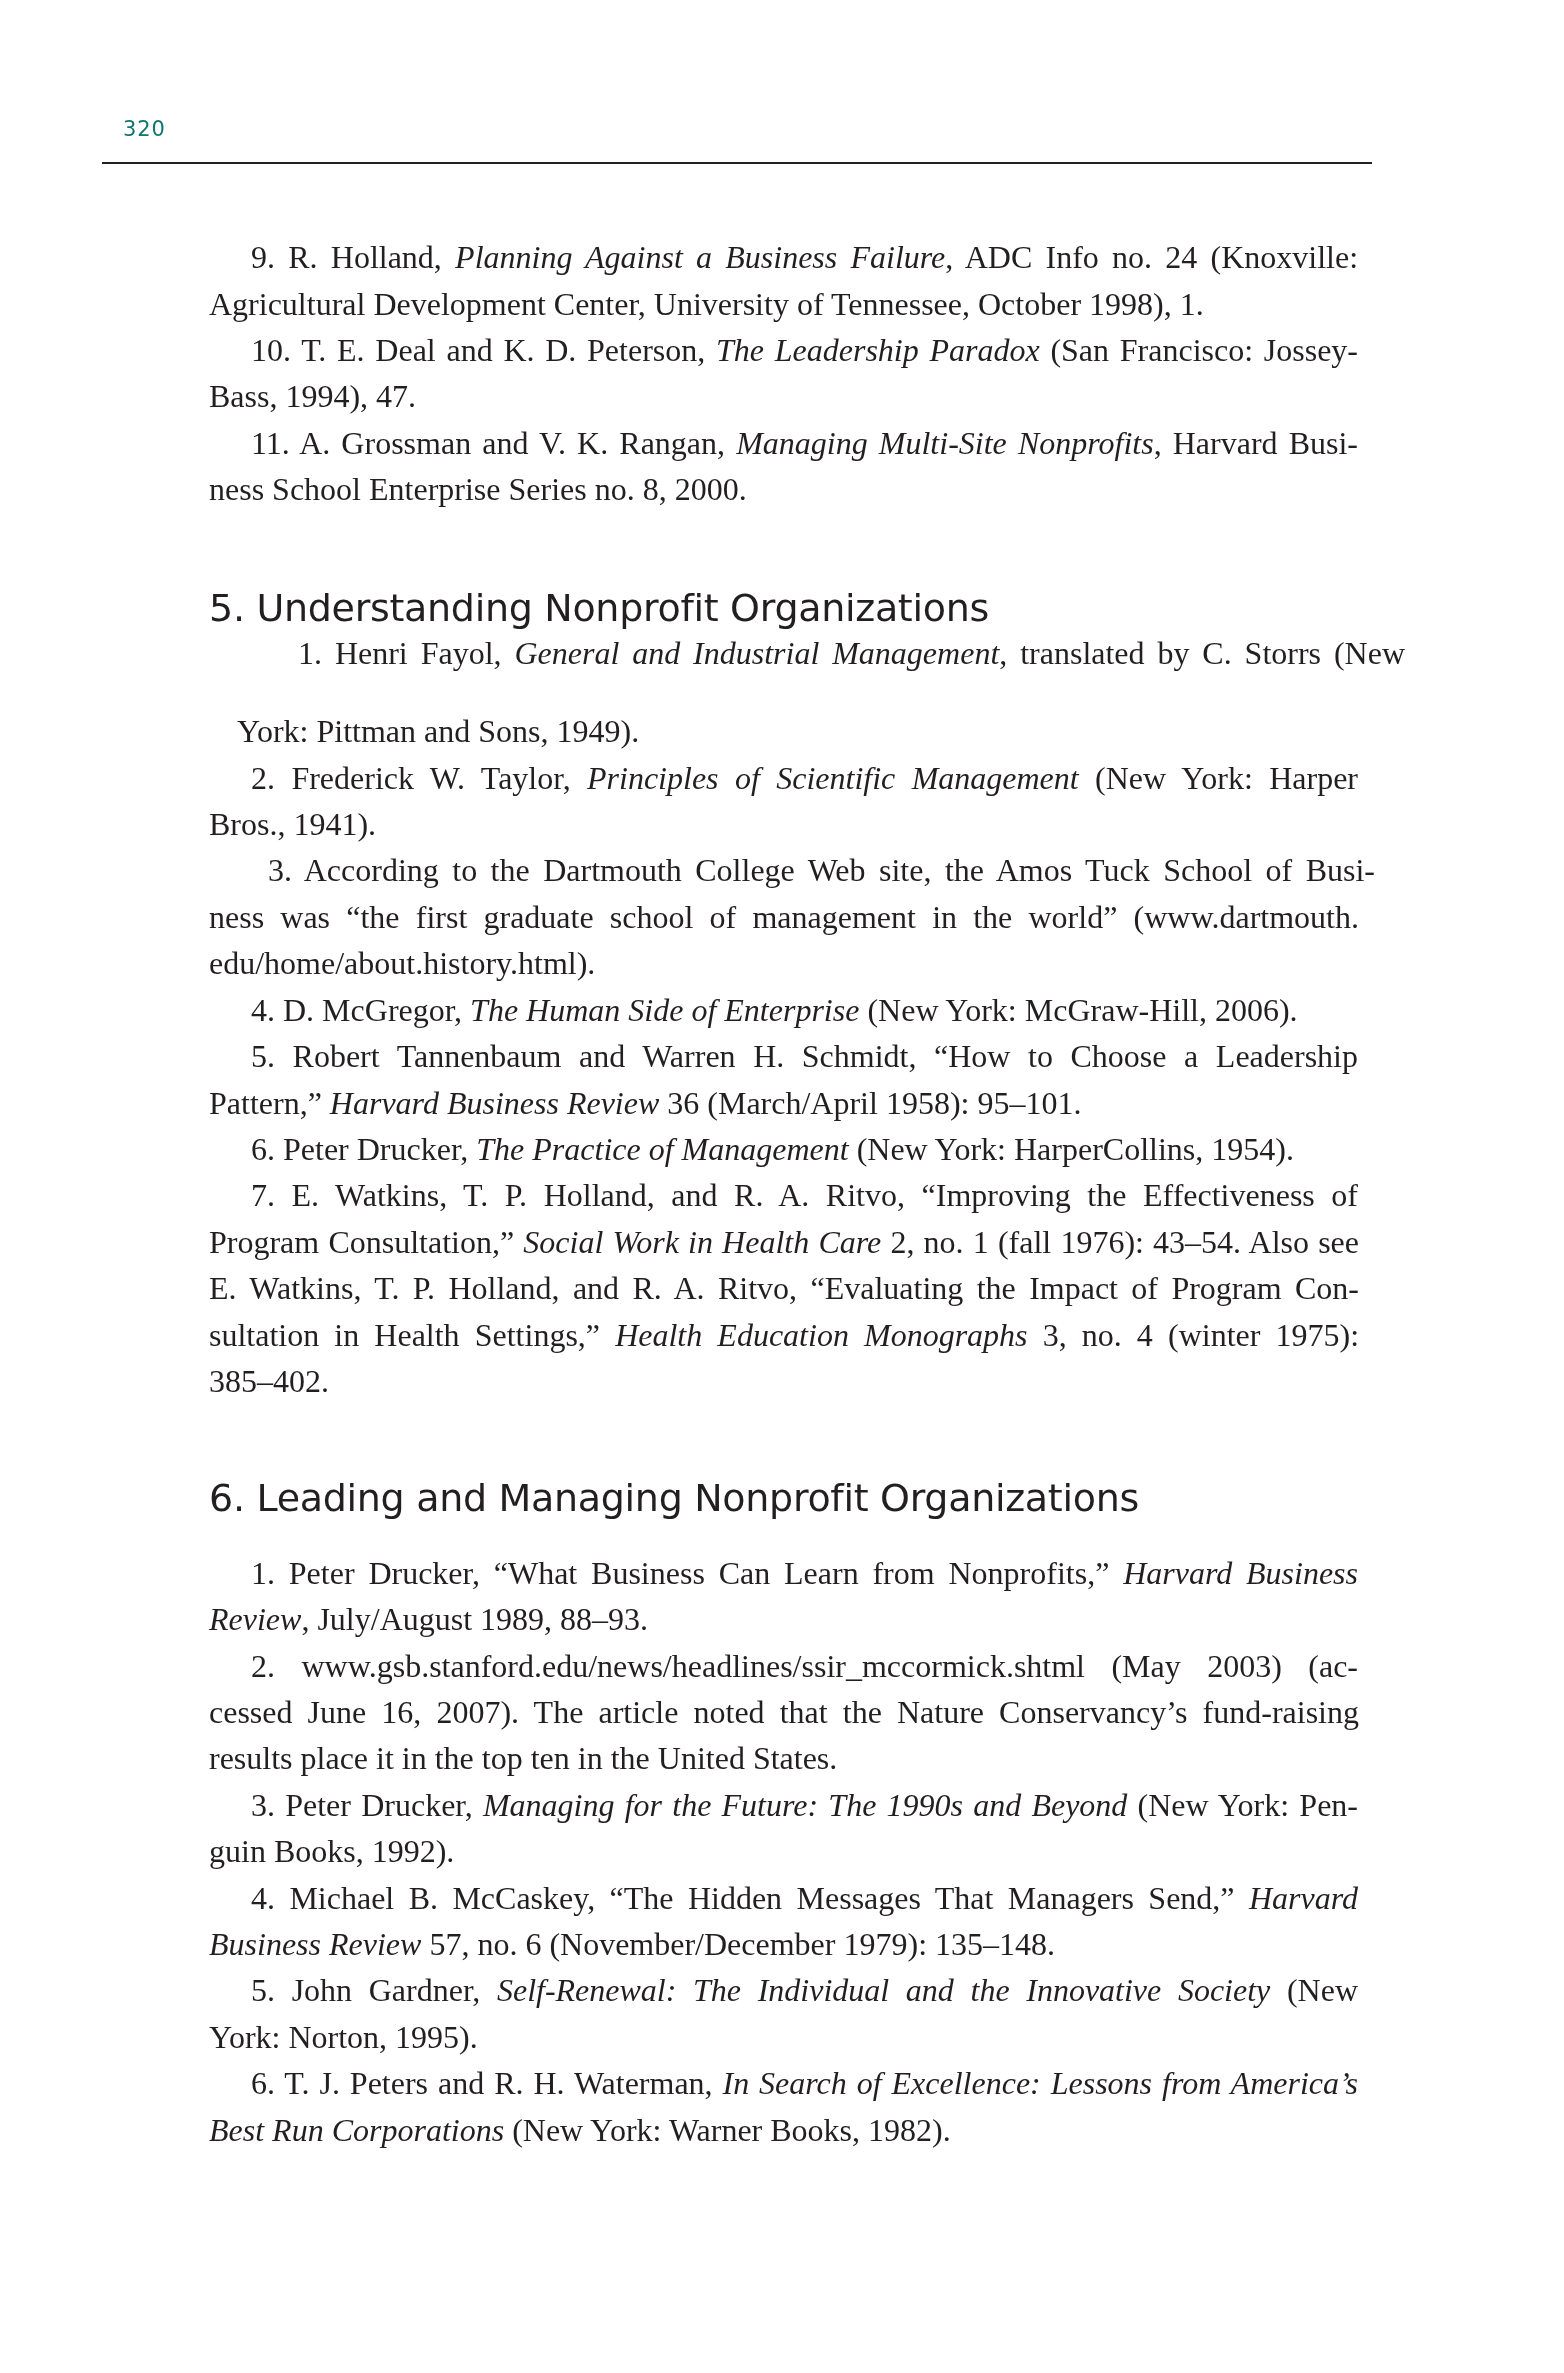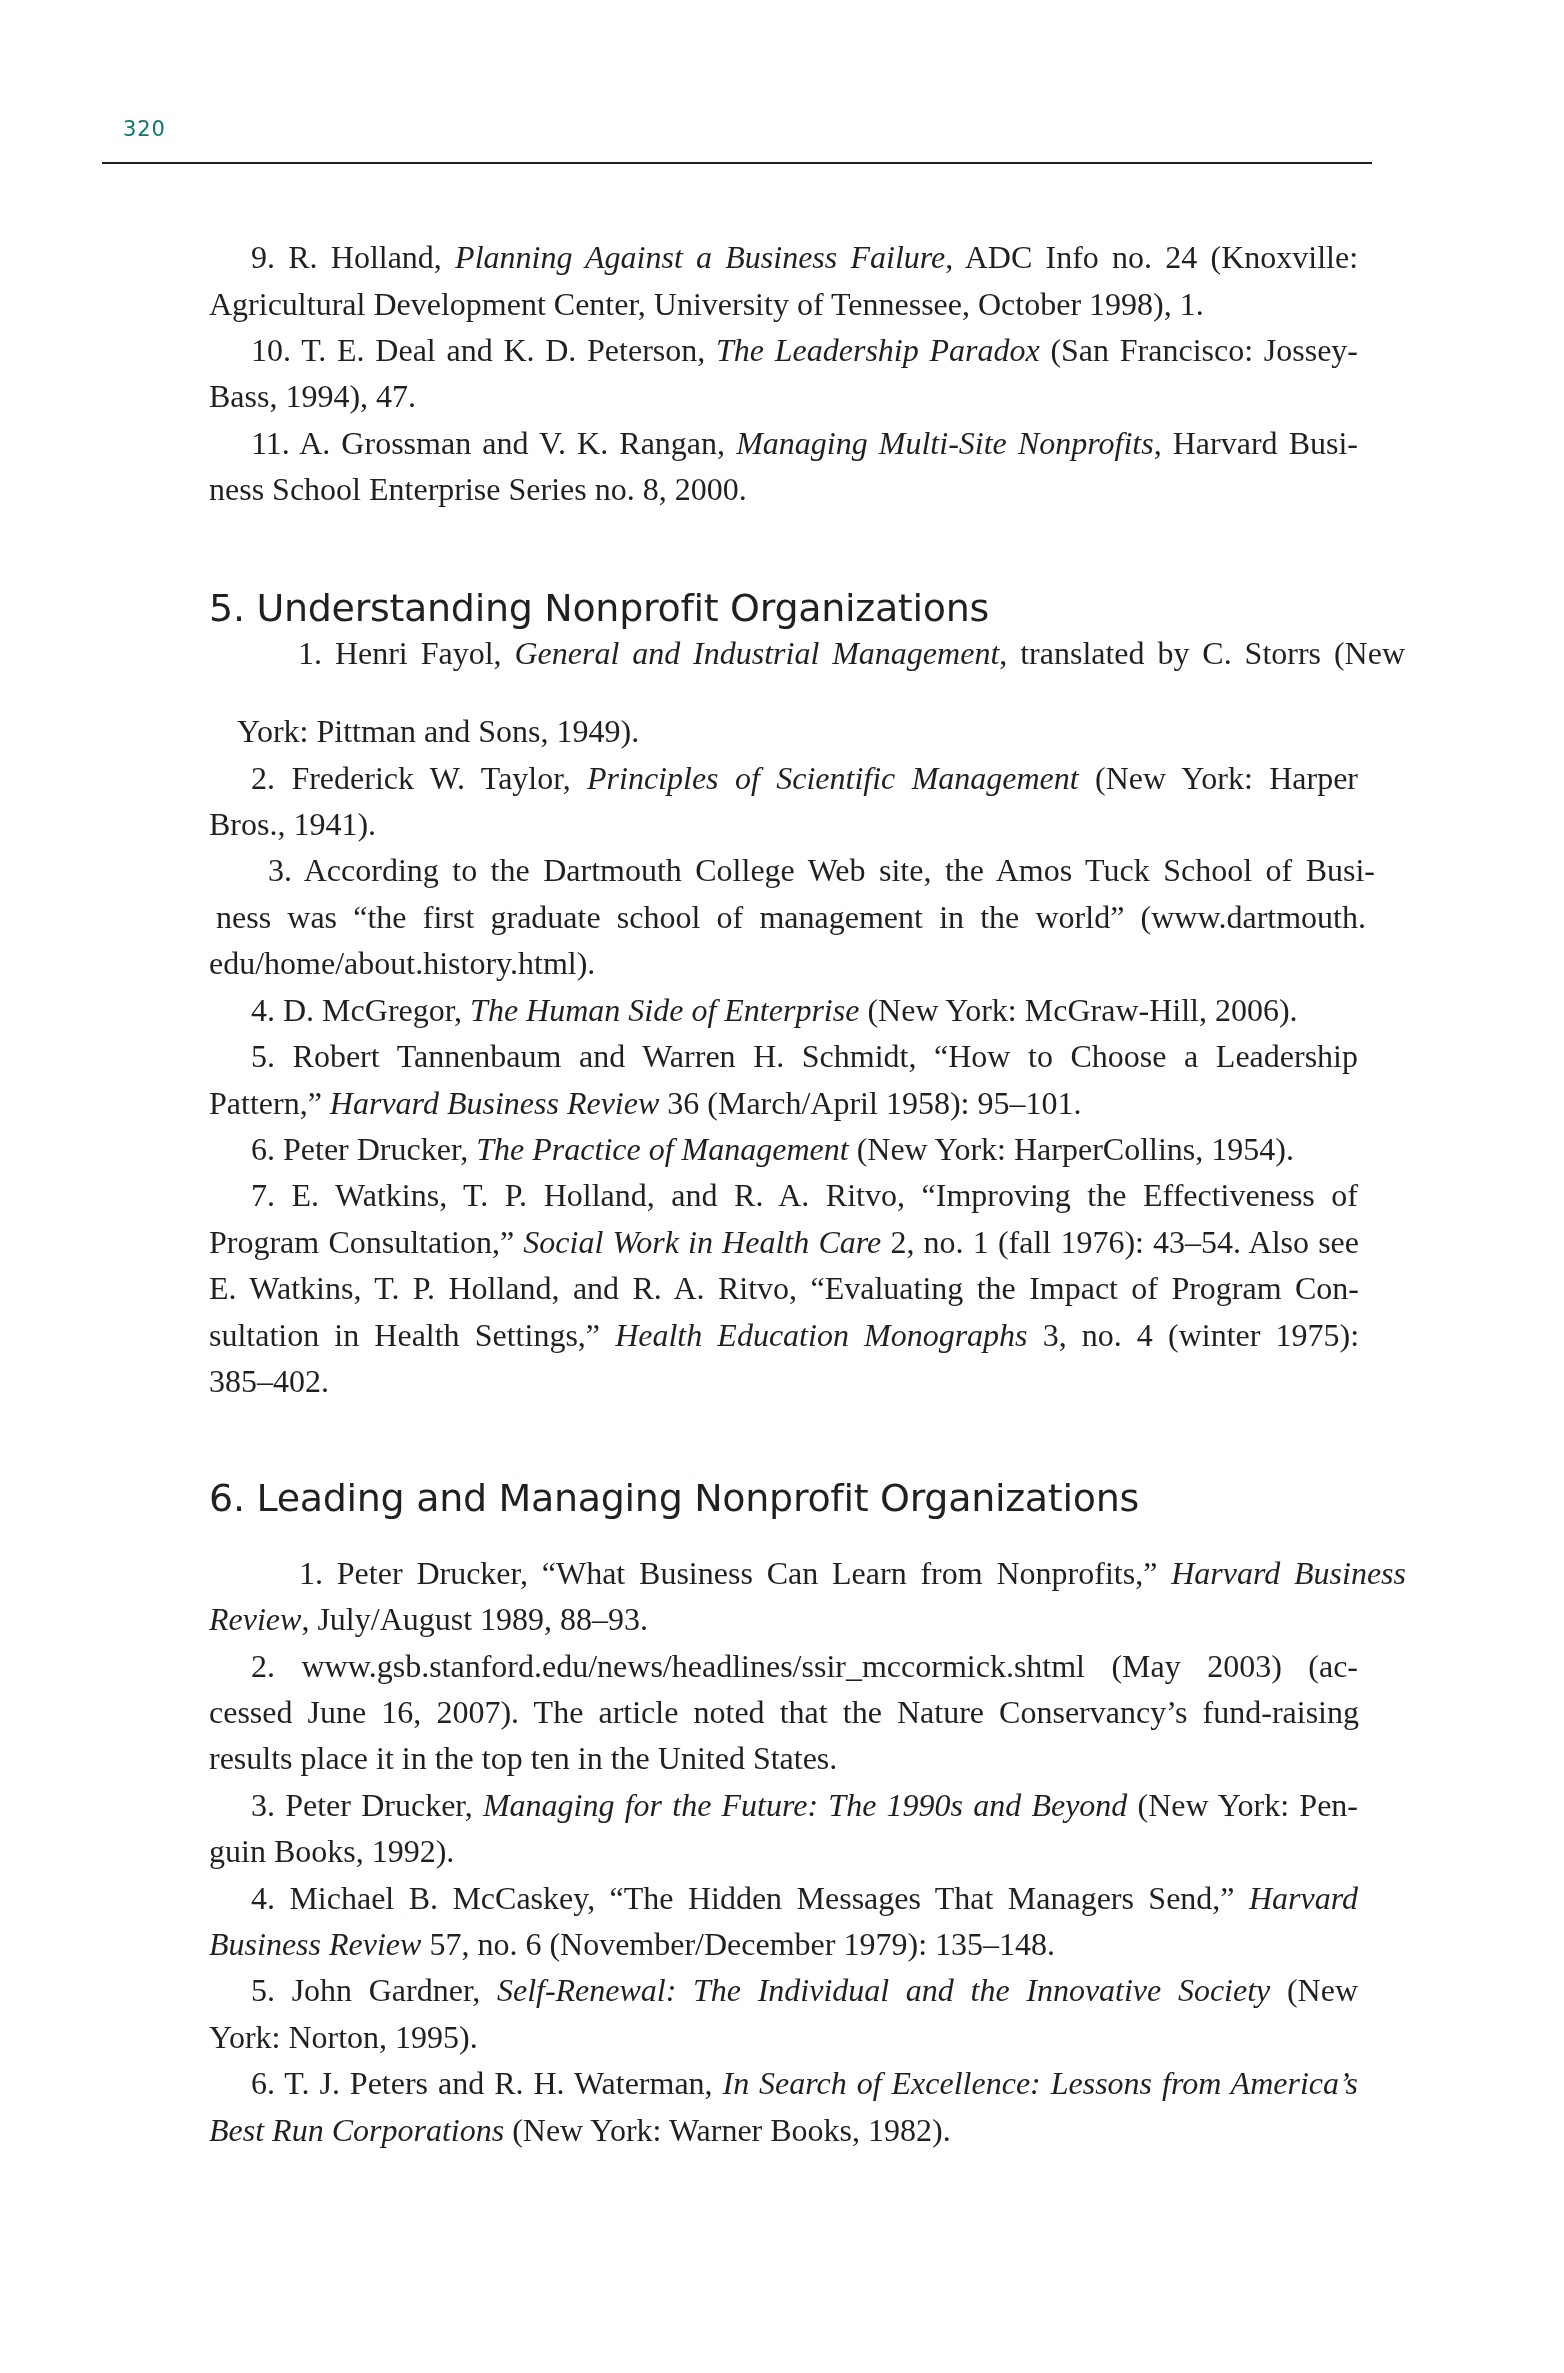--- a/index.html
+++ b/index.html
@@ -39,21 +39,21 @@
     <div>
       <div class="line indent" style="top: 634px; margin-left: 47px;"><span>1. Henri Fayol, </span><span class="it">General and Industrial Management</span><span>, translated by C. Storrs (New</span></div>
       <div class="line last" style="top: 712px; margin-left: 28px;"><span>York: Pittman and Sons, 1949).</span></div>
     </div>
     <div>
       <div class="line indent" style="top: 759px;"><span>2. Frederick W. Taylor, </span><span class="it">Principles of Scientific Management</span><span> (New York: Harper</span></div>
       <div class="line last" style="top: 805px;"><span>Bros., 1941).</span></div>
     </div>
     <div>
       <div class="line indent" style="top: 851px; margin-left: 17px;"><span>3. According to the Dartmouth College Web site, the Amos Tuck School of Busi-</span></div>
-      <div class="line" style="top: 898px; margin-left: 7px;"><span>ness was “the first graduate school of management in the world” (www.dartmouth.</span></div>
+      <div class="line" style="top: 898px;"><span>ness was “the first graduate school of management in the world” (www.dartmouth.</span></div>
       <div class="line last" style="top: 944px;"><span>edu/home/about.history.html).</span></div>
     </div>
     <div>
       <div class="line indent last" style="top: 991px;"><span>4. D. McGregor, </span><span class="it">The Human Side of Enterprise</span><span> (New York: McGraw-Hill, 2006).</span></div>
     </div>
     <div>
       <div class="line indent" style="top: 1037px;"><span>5. Robert Tannenbaum and Warren H. Schmidt, “How to Choose a Leadership</span></div>
       <div class="line last" style="top: 1084px;"><span>Pattern,” </span><span class="it">Harvard Business Review</span><span> 36 (March/April 1958): 95–101.</span></div>
     </div>
     <div>
@@ -61,21 +61,21 @@
     </div>
     <div>
       <div class="line indent" style="top: 1176px;"><span>7. E. Watkins, T. P. Holland, and R. A. Ritvo, “Improving the Effectiveness of</span></div>
       <div class="line" style="top: 1223px;"><span>Program Consultation,” </span><span class="it">Social Work in Health Care</span><span> 2, no. 1 (fall 1976): 43–54. Also see</span></div>
       <div class="line" style="top: 1269px;"><span>E. Watkins, T. P. Holland, and R. A. Ritvo, “Evaluating the Impact of Program Con-</span></div>
       <div class="line" style="top: 1316px;"><span>sultation in Health Settings,” </span><span class="it">Health Education Monographs</span><span> 3, no. 4 (winter 1975):</span></div>
       <div class="line last" style="top: 1362px;"><span>385–402.</span></div>
     </div>
     <div class="section-heading" style="top: 1476px;">6. Leading and Managing Nonprofit Organizations</div>
     <div>
-      <div class="line indent" style="top: 1554px; margin-left: 48px;"><span>1. Peter Drucker, “What Business Can Learn from Nonprofits,” </span><span class="it">Harvard Business</span></div>
+      <div class="line indent" style="top: 1554px;"><span>1. Peter Drucker, “What Business Can Learn from Nonprofits,” </span><span class="it">Harvard Business</span></div>
       <div class="line last" style="top: 1600px;"><span class="it">Review</span><span>, July/August 1989, 88–93.</span></div>
     </div>
     <div>
       <div class="line indent" style="top: 1647px;"><span>2. www.gsb.stanford.edu/news/headlines/ssir_mccormick.shtml (May 2003) (ac-</span></div>
       <div class="line" style="top: 1693px;"><span>cessed June 16, 2007). The article noted that the Nature Conservancy’s fund-raising</span></div>
       <div class="line last" style="top: 1739px;"><span>results place it in the top ten in the United States.</span></div>
     </div>
     <div>
       <div class="line indent" style="top: 1786px;"><span>3. Peter Drucker, </span><span class="it">Managing for the Future: The 1990s and Beyond</span><span> (New York: Pen-</span></div>
       <div class="line last" style="top: 1832px;"><span>guin Books, 1992).</span></div>

